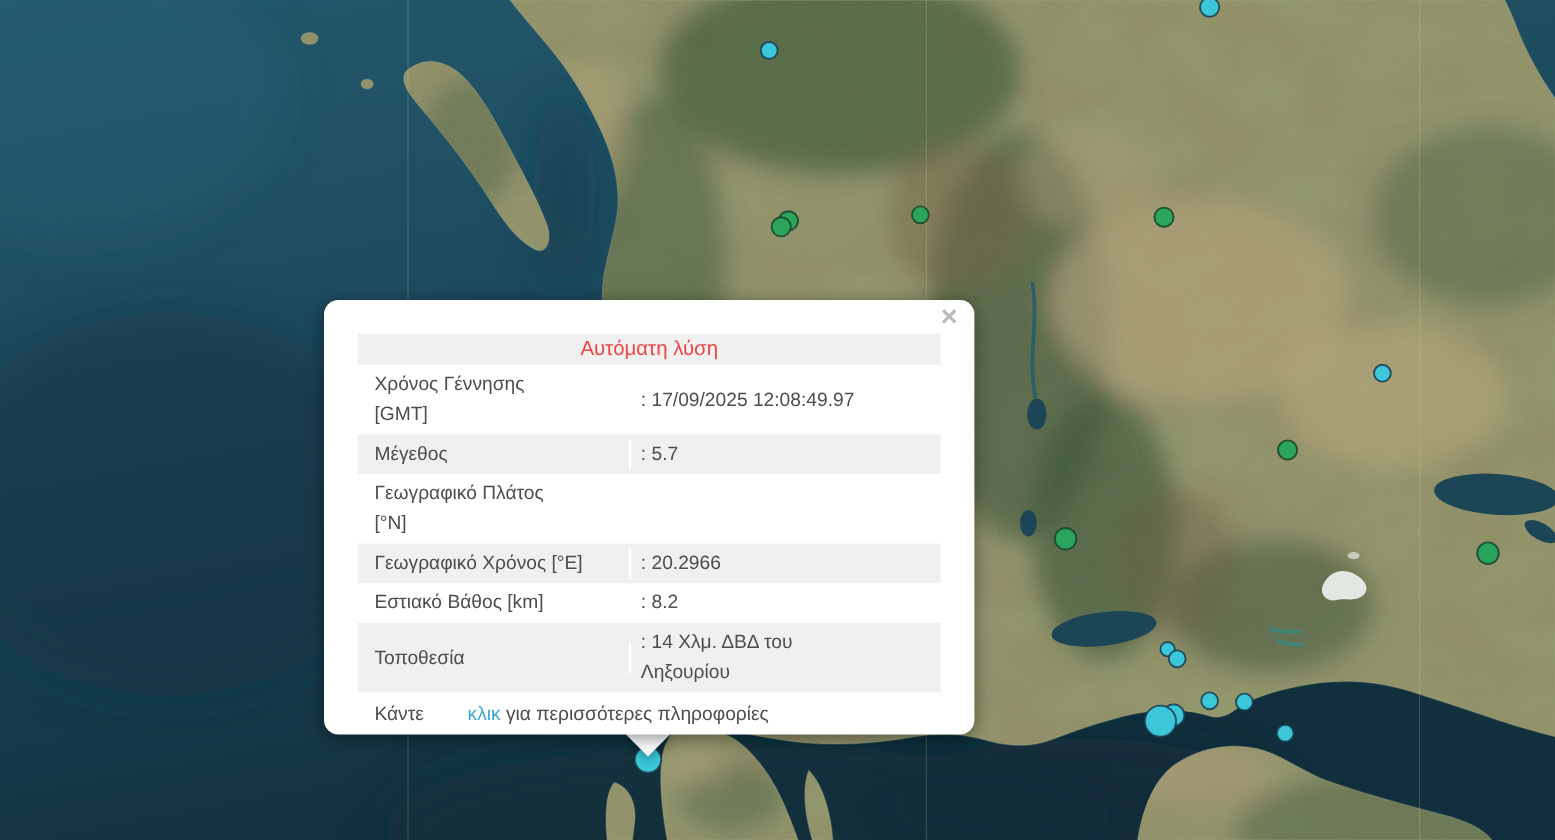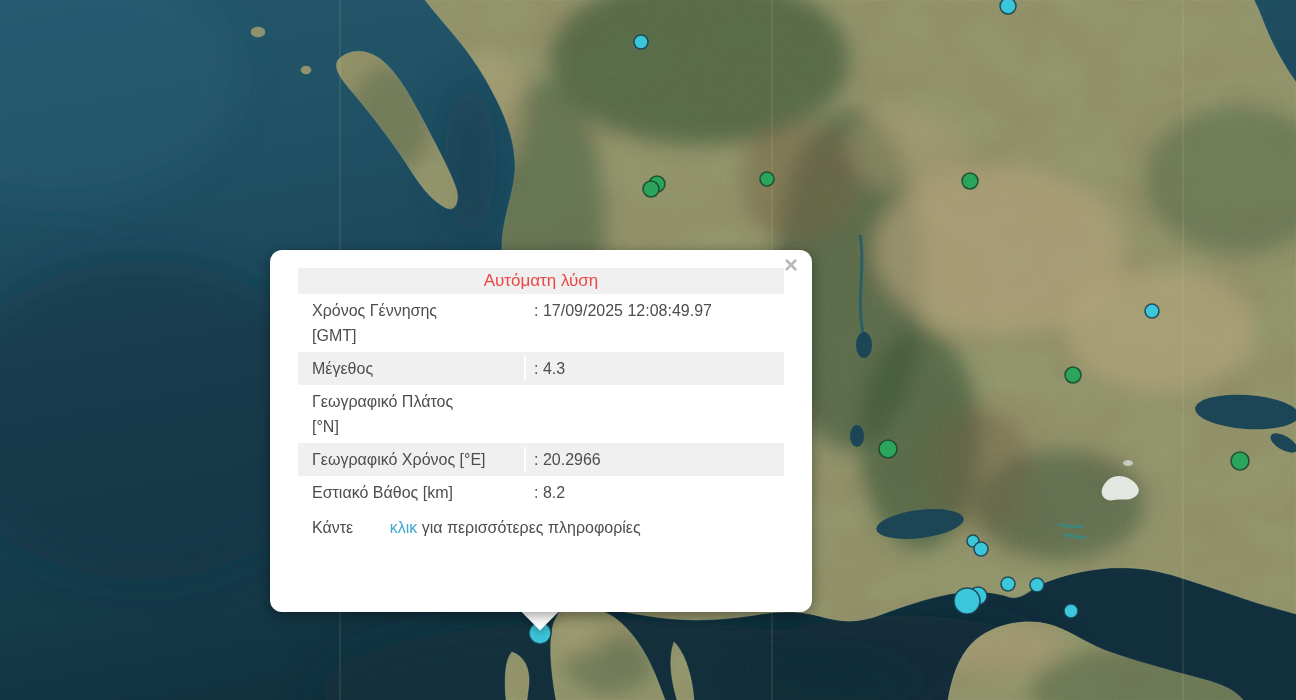--- a/index.html
+++ b/index.html
@@ -12,24 +12,24 @@
 
   
   .popup{position:absolute;left:270px;top:250px;width:542px;height:362px;
          background:#fff;border-radius:12px;box-shadow:0 3px 14px rgba(0,0,0,.4);
          color:var(--text-color);z-index:5;}
   .popup-tail{position:absolute;left:527px;top:599px;width:26px;height:26px;background:#fff;
               transform:rotate(45deg);z-index:4;box-shadow:3px 3px 8px rgba(0,0,0,.25);}
   .popup-close{position:absolute;top:3px;right:14px;font-size:24px;font-weight:700;
                color:var(--close-color);cursor:pointer;line-height:24px;background:none;border:none;
                font-family:"Liberation Sans",sans-serif;padding:0;}
-  .ptable{position:absolute;left:28px;top:18px;width:486px;font-size:16px;}
+  .ptable{position:absolute;left:28px;top:28px;width:486px;font-size:16px;}
   .phead{background:var(--band-color);height:26px;line-height:26px;text-align:center;
          color:var(--title-color);font-size:17px;}
-  .t-row{display:flex;align-items:flex-start;line-height:25px;padding:4px 0;}
+  .t-row{display:flex;align-items:center;line-height:25px;padding:4px 0;}
   .t-row.alt{background:var(--band-color);}
   .t-label{flex:0 0 212px;padding-left:14px;white-space:pre-line;
            border-right:2px solid rgba(255,255,255,.95);}
   .t-value{flex:1;padding-left:8px;white-space:pre-line;}
   .pfooter{margin-top:6px;padding-left:14px;line-height:25px;}
   .pfooter a{color:var(--link-color);text-decoration:none;cursor:pointer;padding-left:32px;}
 </style>
 </head>
 <body>
 
@@ -187,32 +187,37 @@
     <div class="ptable">
       <div class="phead">Αυτόματη λύση</div>
       <div id="rows">
           <div class="t-row">
       <div class="t-label">Χρόνος Γέννησης
 [GMT]</div>
       <div class="t-value">: 17/09/2025 12:08:49.97</div>
     </div>
           <div class="t-row alt">
       <div class="t-label">Μέγεθος</div>
-      <div class="t-value">: 4.3</div>
+      <div class="t-value">: 5.7</div>
     </div>
           <div class="t-row">
       <div class="t-label">Γεωγραφικό Πλάτος
 [°N]</div>
     </div>
           <div class="t-row alt">
       <div class="t-label">Γεωγραφικό Χρόνος [°E]</div>
       <div class="t-value">: 20.2966</div>
     </div>
           <div class="t-row">
       <div class="t-label">Εστιακό Βάθος [km]</div>
       <div class="t-value">: 8.2</div>
     </div>
+          <div class="t-row alt">
+      <div class="t-label">Τοποθεσία</div>
+      <div class="t-value">: 14 Χλμ. ΔΒΔ του
+Ληξουρίου</div>
+    </div>
         </div>
       <div class="pfooter"><span>Κάντε </span><a>κλικ</a><span> για περισσότερες πληροφορίες</span></div>
     </div>
   </div>
 
 </div>
 
 </body></html>

